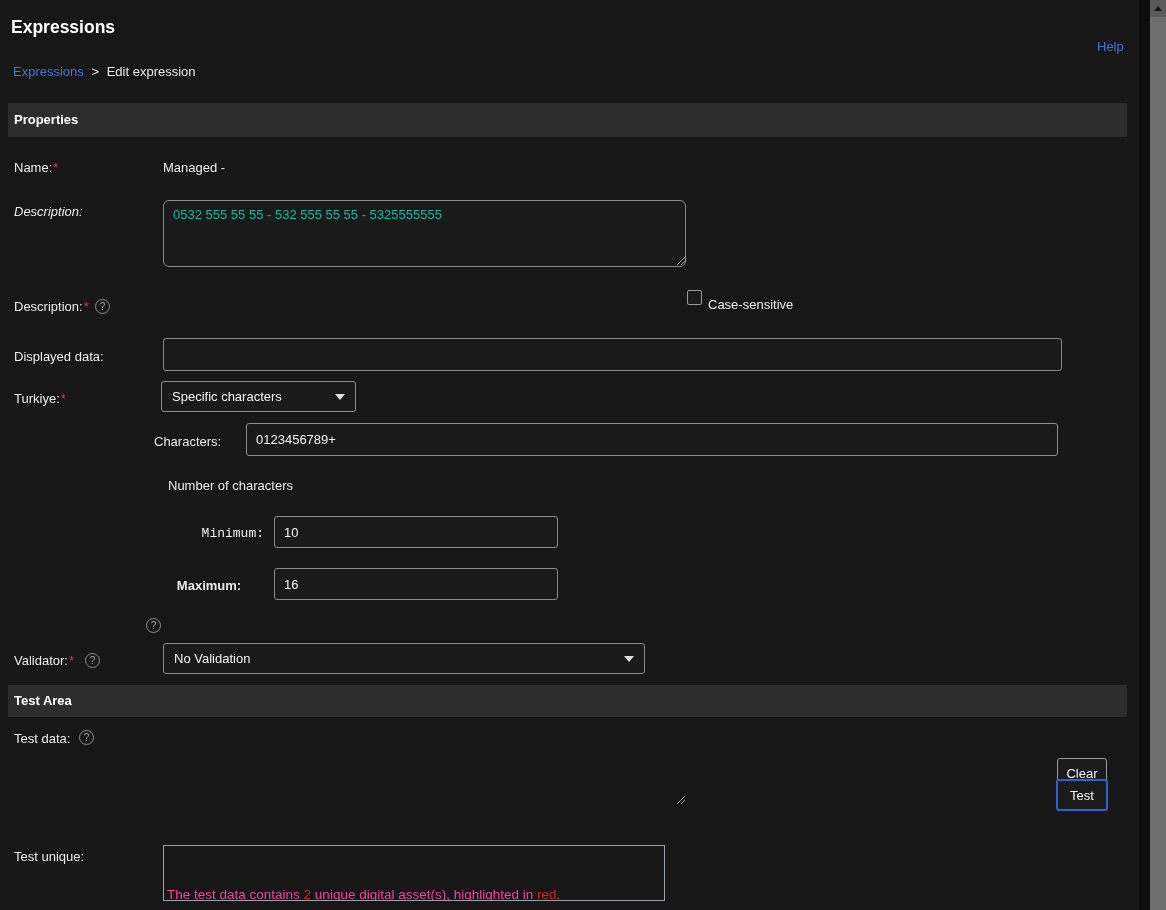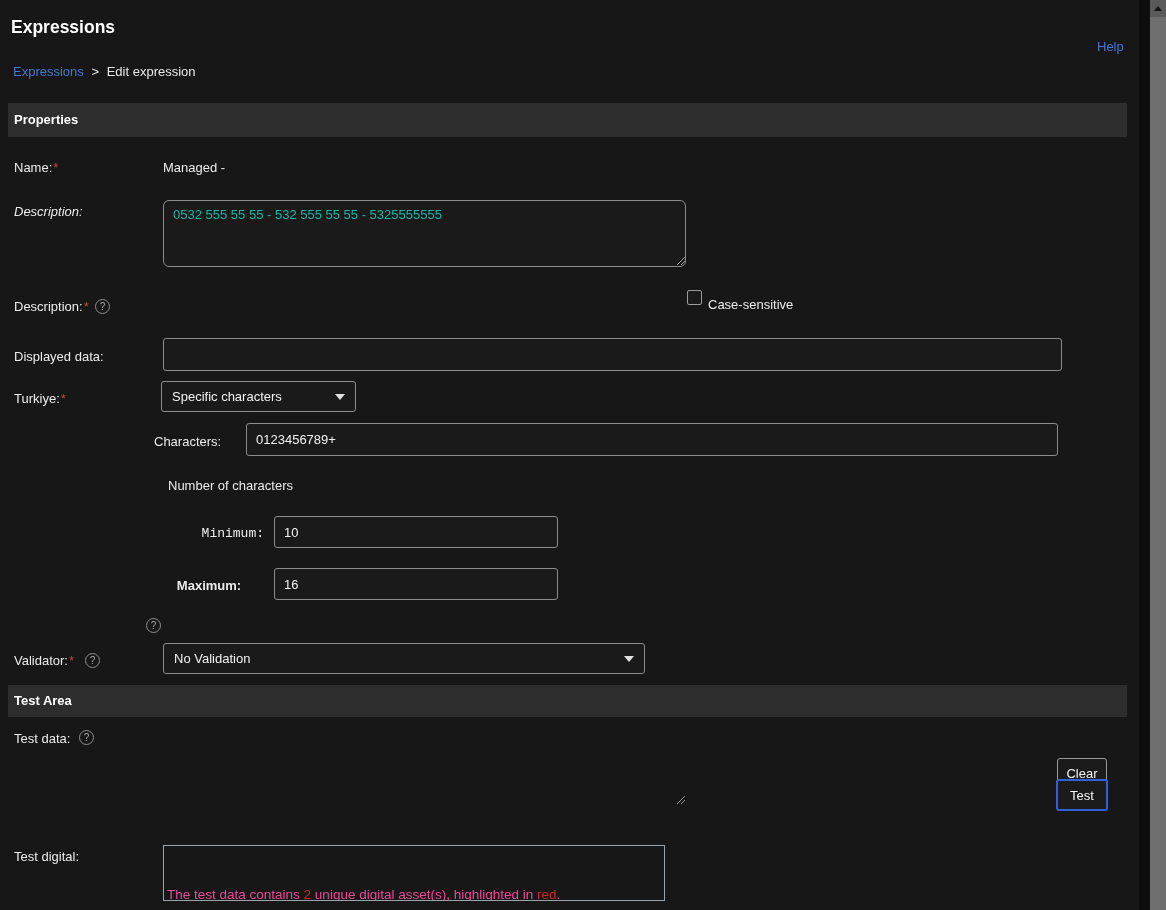--- a/index.html
+++ b/index.html
@@ -119,21 +119,21 @@
 
   <div class="abs section-bar" style="left:8px; top:685px; width:1119px; height:32px; line-height:32px;">Test Area</div>
 
   <div class="abs label" style="left:14px; top:731px;">Test data:</div>
   <div class="help-icon" style="left:79px; top:730px;">?</div>
   <div class="resize-handle" style="left:675px; top:794px;"></div>
 
   <button class="btn" style="left:1057px; top:729px; width:50px; height:30px;margin-top:29px;">Clear</button>
   <button class="btn btn-primary" style="left:1056px; top:779px; width:52px; height:32px;">Test</button>
 
-  <div class="abs label" style="left:14px; top:849px;">Test digital:</div>
+  <div class="abs label" style="left:14px; top:849px;">Test unique:</div>
   <div class="result-box" style="left:163px; top:845px; width:502px; height:56px;">
     <div><span class="white">The test data contains </span><span class="red">2</span><span class="white"> unique digital asset(s), highlighted in </span><span class="red">red</span><span class="white">.</span></div>
     
   </div>
 
   <div class="dark-strip"></div>
   <div class="scrollbar">
     <div class="scroll-btn">
       <span class="scroll-arrow-up"></span>
     </div>

